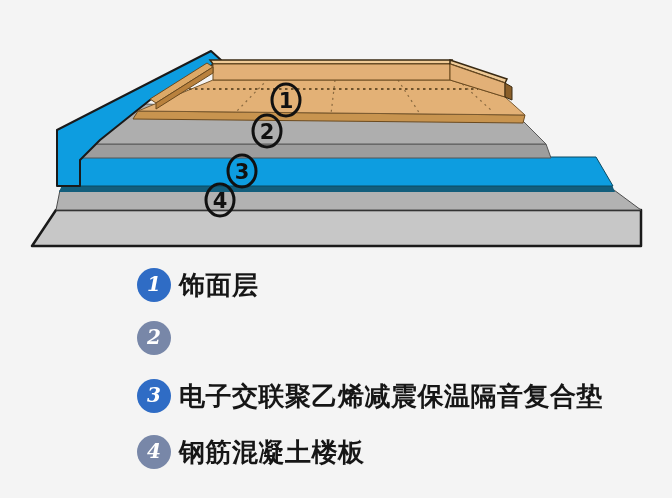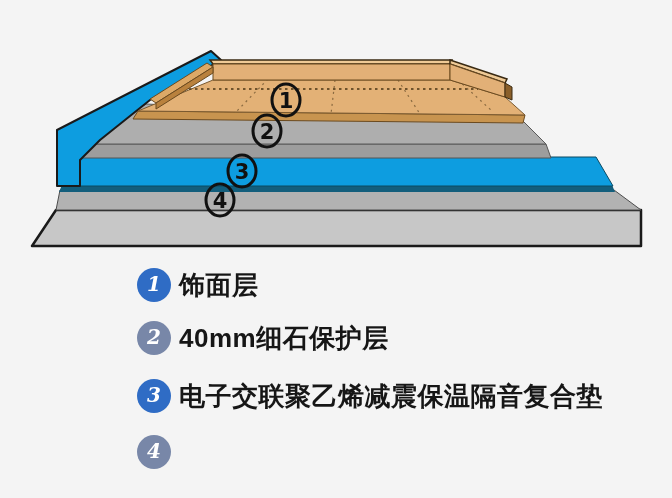--- a/index.html
+++ b/index.html
@@ -98,29 +98,29 @@
     <div class="badge" style="background-color: rgb(47, 108, 197);">
       <span>1</span>
     </div>
     <div class="legend-label">饰面层</div>
   </div>
 
   <div class="legend-row" style="top:321px">
     <div class="badge" style="background-color: rgb(120, 135, 168);">
       <span>2</span>
     </div>
-    <div class="legend-label">40mm细石保护层</div>
   </div>
 
   <div class="legend-row" style="top:379px">
     <div class="badge" style="background-color: rgb(47, 108, 197);">
       <span>3</span>
     </div>
     <div class="legend-label">电子交联聚乙烯减震保温隔音复合垫</div>
   </div>
 
   <div class="legend-row" style="top:435px">
     <div class="badge" style="background-color: rgb(120, 135, 168);">
       <span>4</span>
     </div>
+    <div class="legend-label">钢筋混凝土楼板</div>
   </div>
 
 </div>
 
 </body></html>

